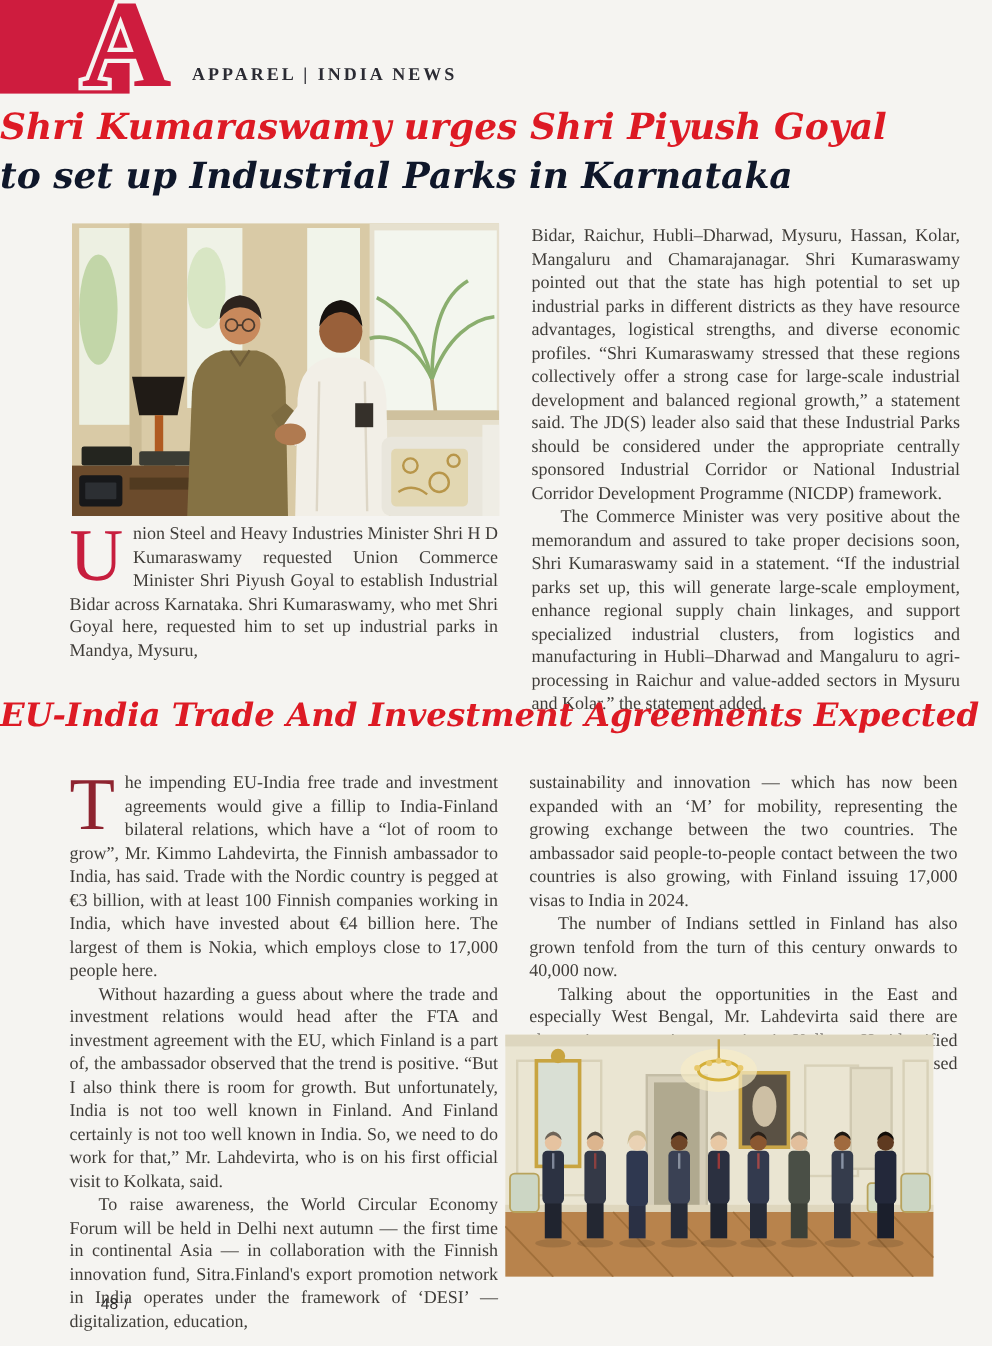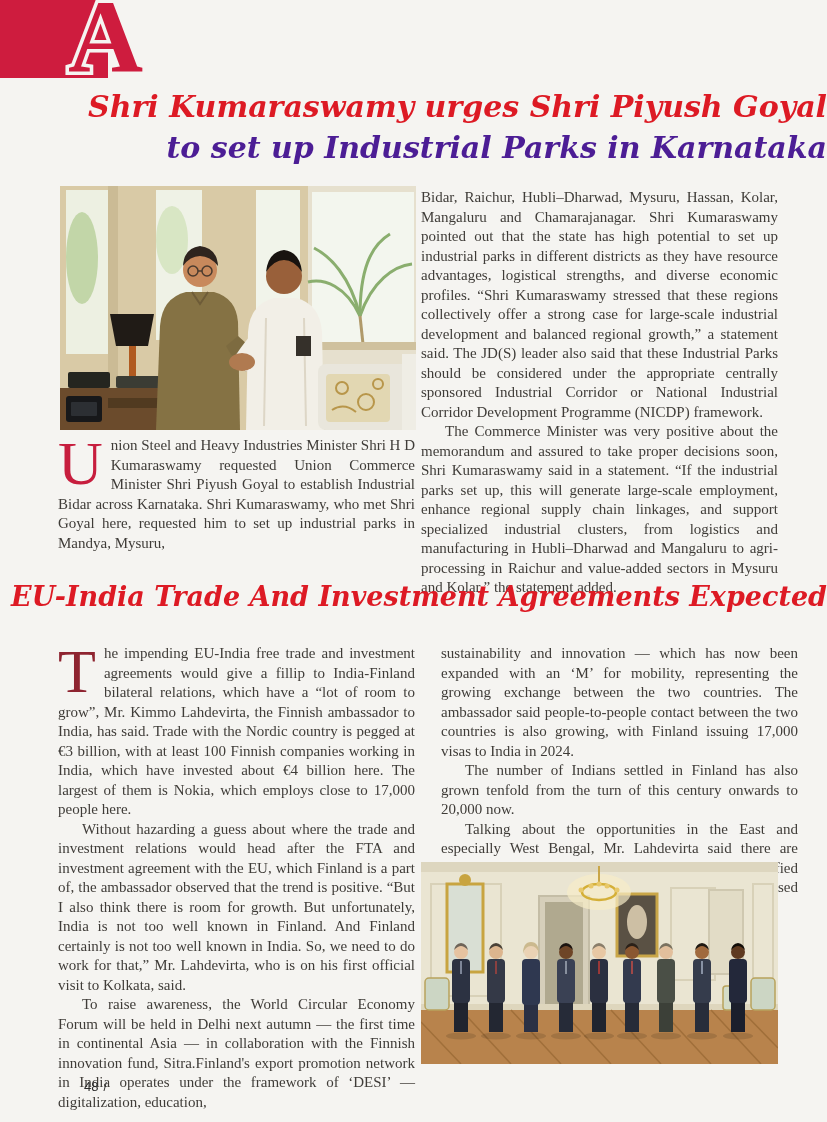--- a/index.html
+++ b/index.html
@@ -13,36 +13,36 @@
     background:#f5f4f1; overflow:hidden;
   }
   
   .logo-block { position:absolute; left:0; top:0; width:108px; height:78px; background:#ce1c3e; }
   .logo-a-svg { position:absolute; left:60px; top:-8px; width:110px; height:92px; overflow:visible; }
   .section-label {
     position:absolute; left:160px; top:55px;
     font-size:15px; font-weight:bold; letter-spacing:2.5px; color:#2b2b33;
   }
   
-  .headline { position:absolute; left:0; width:827px; text-align:right;
+  .headline { position:absolute; left:0; width:827px; text-align:left;
     font-style:italic; font-weight:bold; font-family:"DejaVu Serif","Liberation Serif",serif; }
   .headline-1 { top:86px; font-size:30px; line-height:41px; }
   .headline-1 .hl-line1 { color:#dd1a24; }
-  .headline-1 .hl-line2 { color:#4c1d95; }
+  .headline-1 .hl-line2 { color:#0f172a; }
   .headline-2 { top:557px; font-size:27px; line-height:39px;margin-top:20px; }
   .headline-2 .hl-line1, .headline-2 .hl-line2 { color:#dd1a24; }
   
   .col { position:absolute; width:357px; color:#3f3c38; font-size:15px;
     line-height:19.5px; text-align:justify; }
   .col p + p { margin-top:0; }
   .indent { text-indent:24px; }
   .gap-top { margin-top:12px; }
   .gap-top-lg { margin-top:26px; }
   .a1-left  { left:58px;  top:436px; }
-  .a1-right { left:421px; top:188px; }
+  .a1-right { left:443px; top:188px; }
   .a2-left  { left:58px;  top:644px; }
   .a2-right { left:441px; top:644px; }
   .drop-cap {
     float:left; font-size:62px; line-height:48px; padding:3px 8px 0 0;
     font-weight:normal;
   }
   .drop-cap.red    { color:#c71e3e; }
   .drop-cap.maroon { color:#8e2430; }
   
   .photo { position:absolute; display:block; }
@@ -60,20 +60,21 @@
 </style>
 </head>
 <body>
 
 <div class="page">
 
   <div class="logo-block"></div>
   <svg class="logo-a-svg" viewBox="0 0 110 92">
     <text x="8" y="80" font-family="'Liberation Serif','DejaVu Serif',serif" font-size="104" font-weight="bold" fill="#ce1c3e" stroke="#f5f4f1" stroke-width="7" paint-order="stroke">A</text>
   </svg>
+  <div class="section-label">APPAREL | INDIA NEWS</div>
 
   <div class="headline headline-1">
     <div class="hl-line1">Shri Kumaraswamy urges Shri Piyush Goyal</div>
     <div class="hl-line2">to set up Industrial Parks in Karnataka</div>
   </div>
 
   <svg class="photo photo-1" viewBox="0 0 356 244" preserveAspectRatio="none">
     <rect width="356" height="244" fill="#d9caa6"></rect>
     <rect x="6" y="4" width="42" height="164" fill="#edf0e2"></rect>
     <ellipse cx="22" cy="72" rx="16" ry="46" fill="#c2d6a8"></ellipse>
@@ -139,21 +140,21 @@
     <div class="hl-line1">EU-India Trade And Investment Agreements Expected</div>
   </div>
 
   <div class="col a2-left">
     <p><span class="drop-cap maroon">T</span><span>he impending EU-India free trade and investment agreements would give a fillip to India-Finland bilateral relations, which have a “lot of room to grow”, Mr. Kimmo Lahdevirta, the Finnish ambassador to India, has said. Trade with the Nordic country is pegged at €3 billion, with at least 100 Finnish companies working in India, which have invested about €4 billion here. The largest of them is Nokia, which employs close to 17,000 people here.</span></p>
     <p class="indent gap-top">Without hazarding a guess about where the trade and investment relations would head after the FTA and investment agreement with the EU, which Finland is a part of, the ambassador observed that the trend is positive. “But I also think there is room for growth. But unfortunately, India is not too well known in Finland. And Finland certainly is not too well known in India. So, we need to do work for that,” Mr. Lahdevirta, who is on his first official visit to Kolkata, said.</p>
     <p class="indent gap-top">To raise awareness, the World Circular Economy Forum will be held in Delhi next autumn — the first time in continental Asia — in collaboration with the Finnish innovation fund, Sitra.Finland's export promotion network in India operates under the framework of ‘DESI’ — digitalization, education,</p>
   </div>
   <div class="col a2-right">
     <p>sustainability and innovation — which has now been expanded with an ‘M’ for mobility, representing the growing exchange between the two countries. The ambassador said people-to-people contact between the two countries is also growing, with Finland issuing 17,000 visas to India in 2024.</p>
-    <p class="indent gap-top-lg">The number of Indians settled in Finland has also grown tenfold from the turn of this century onwards to 20,000 now.</p>
+    <p class="indent gap-top-lg">The number of Indians settled in Finland has also grown tenfold from the turn of this century onwards to 40,000 now.</p>
     <p class="indent">Talking about the opportunities in the East and especially West Bengal, Mr. Lahdevirta said there are about nine companies operating in Kolkata. He identified opportunities in areas of renewable energy, agro-based industry in particular.</p>
   </div>
 
   <svg class="photo photo-2" viewBox="0 0 357 202" preserveAspectRatio="none">
     <rect width="357" height="202" fill="#eae5d2"></rect>
     <rect width="357" height="10" fill="#ddd6bf"></rect>
     <g fill="none" stroke="#d8d1b8" stroke-width="2">
       <rect x="10" y="22" width="70" height="112"></rect>
       <rect x="250" y="26" width="44" height="92"></rect>
       <rect x="332" y="22" width="20" height="112"></rect>

